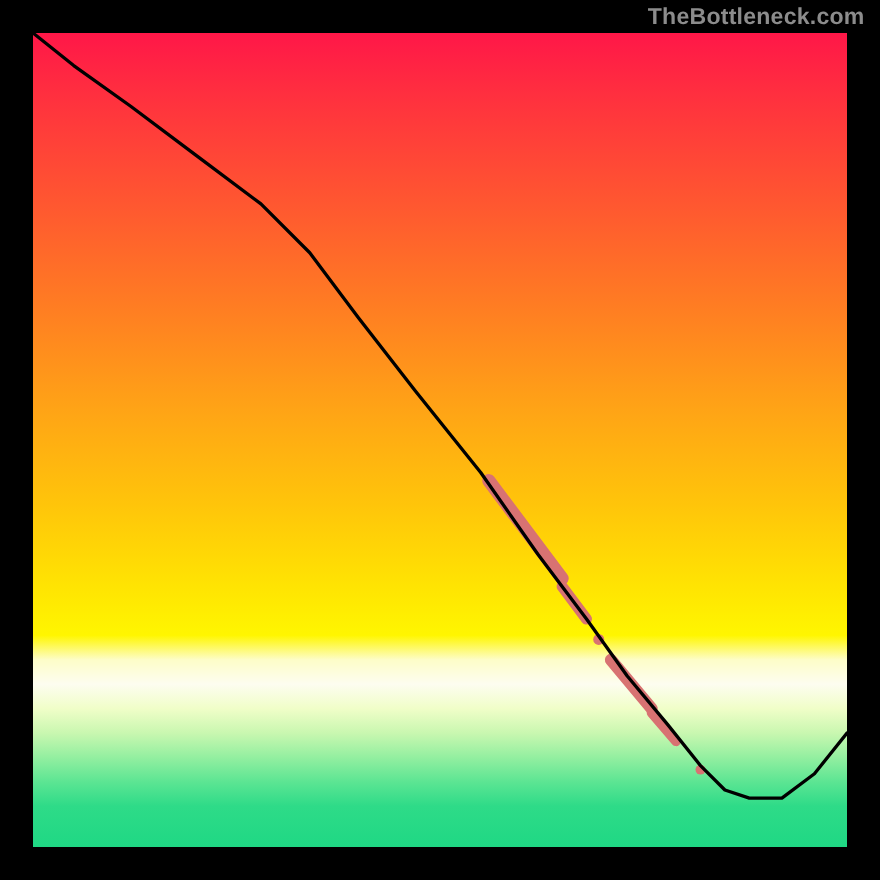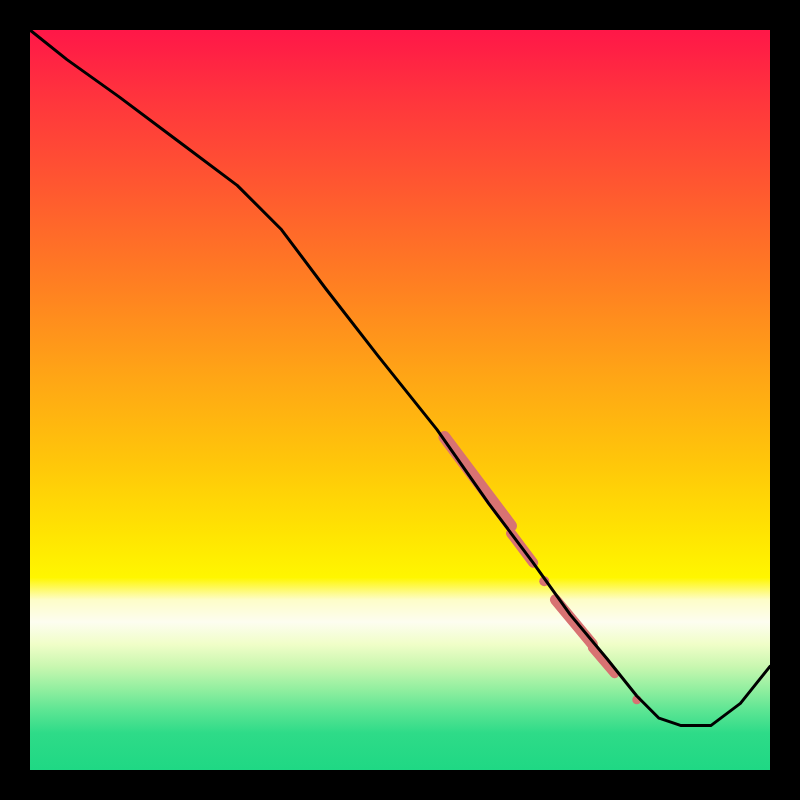--- a/index.html
+++ b/index.html
@@ -32,20 +32,21 @@
     top: 30px;
     width: 740px;
     height: 740px;
     display: block;
   }
 </style>
 </head>
 <body>
 
 <div class="frame">
+  <div class="watermark">TheBottleneck.com</div>
 
   <svg class="plot" viewBox="0 0 740 740" preserveAspectRatio="none">
     <defs>
       <linearGradient id="bgGrad" x1="0" y1="0" x2="0" y2="1">
           <stop offset="0%" stop-color="#ff1748"></stop>
           <stop offset="10%" stop-color="#ff373c"></stop>
           <stop offset="22%" stop-color="#ff5a2f"></stop>
           <stop offset="34%" stop-color="#ff7e22"></stop>
           <stop offset="46%" stop-color="#ffa316"></stop>
           <stop offset="57.99999999999999%" stop-color="#ffc50a"></stop>

